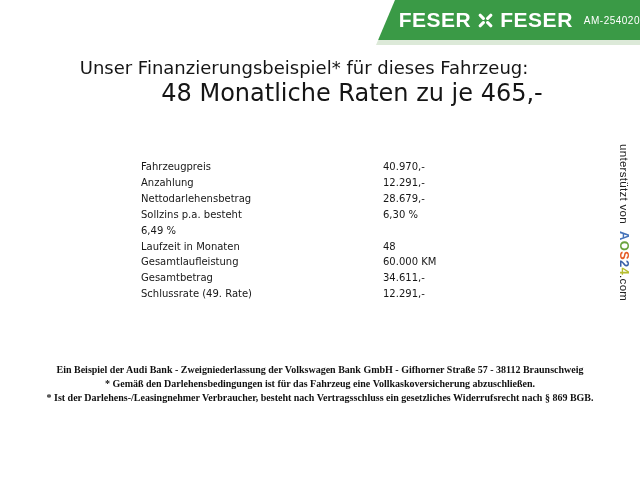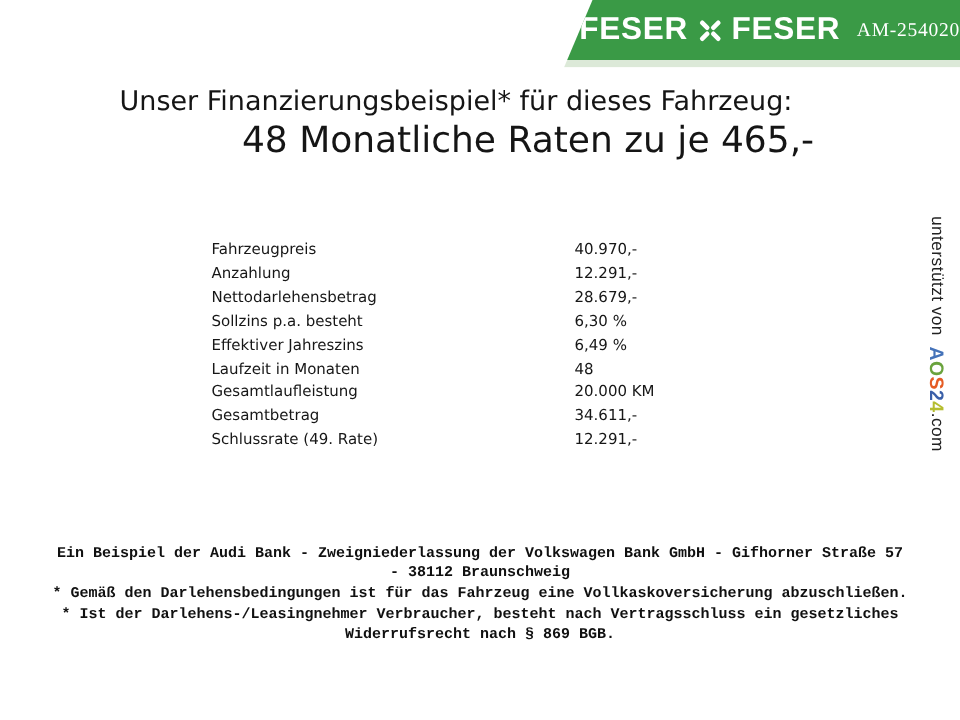--- a/index.html
+++ b/index.html
@@ -21,22 +21,22 @@
     position:absolute;left:0;top:0;right:0;height:40px;
     display:flex;align-items:center;justify-content:flex-end;
     box-sizing:border-box;
   }
   .brand-word{
     color:#fff;font-weight:bold;font-size:21px;letter-spacing:0.5px;
     font-family:"Liberation Sans",sans-serif;
   }
   .brand-icon{width:19px;height:19px;margin:0 5px;display:block;}
   .banner-id{
-    color:#fff;font-size:13px;margin-left:11px;letter-spacing:0.5px;
-    font-family:Liberation Serif, serif;
+    color:#fff;font-size:10px;margin-left:11px;letter-spacing:0.5px;
+    font-family:Liberation Sans, sans-serif;
   }
   
   .h1{
     position:absolute;top:57px;left:0;width:608px;text-align:center;
     font-size:18px;line-height:22px;color:#151515;
   }
   .h2{
     position:absolute;top:79px;left:0;width:608px;text-align:center;
     font-size:24px;line-height:28px;color:#151515;padding-left:48px;
   }
@@ -55,21 +55,21 @@
     font-size:11.5px;color:#222;letter-spacing:0.3px;
     font-family:"Liberation Sans",sans-serif;
     white-space:nowrap;
   }
   .support .brand-letter{font-weight:bold;font-size:13px;}
   .support .gap{display:inline-block;height:7px;}
   
   .footer{
     position:absolute;top:363px;left:0;width:640px;
     text-align:center;font-weight:bold;font-size:10px;line-height:13px;
-    color:#101010;font-family:Liberation Mono, monospace;
+    color:#101010;font-family:Liberation Serif, serif;
   }
   .footer p{margin:0 auto 1px auto;}
   .fp1{max-width:570px;}
   .fp2{max-width:620px;}
   .fp3{max-width:600px;}
   .fp4{max-width:580px;}
 </style>
 </head>
 <body>
 
@@ -103,30 +103,29 @@
   </div>
   <div class="fin-row">
     <span class="fin-label">Nettodarlehensbetrag</span>
     <span class="fin-value">28.679,-</span>
   </div>
   <div class="fin-row">
     <span class="fin-label">Sollzins p.a. besteht</span>
     <span class="fin-value">6,30 %</span>
   </div>
   <div class="fin-row">
-    <span class="fin-label">Effektiver Jahreszins</span>
     <span class="fin-value">6,49 %</span>
   </div>
   <div class="fin-row">
     <span class="fin-label">Laufzeit in Monaten</span>
     <span class="fin-value">48</span>
   </div>
   <div class="fin-row">
     <span class="fin-label">Gesamtlaufleistung</span>
-    <span class="fin-value">20.000 KM</span>
+    <span class="fin-value">60.000 KM</span>
   </div>
   <div class="fin-row">
     <span class="fin-label">Gesamtbetrag</span>
     <span class="fin-value">34.611,-</span>
   </div>
   <div class="fin-row">
     <span class="fin-label">Schlussrate (49. Rate)</span>
     <span class="fin-value">12.291,-</span>
   </div>
 </div>

